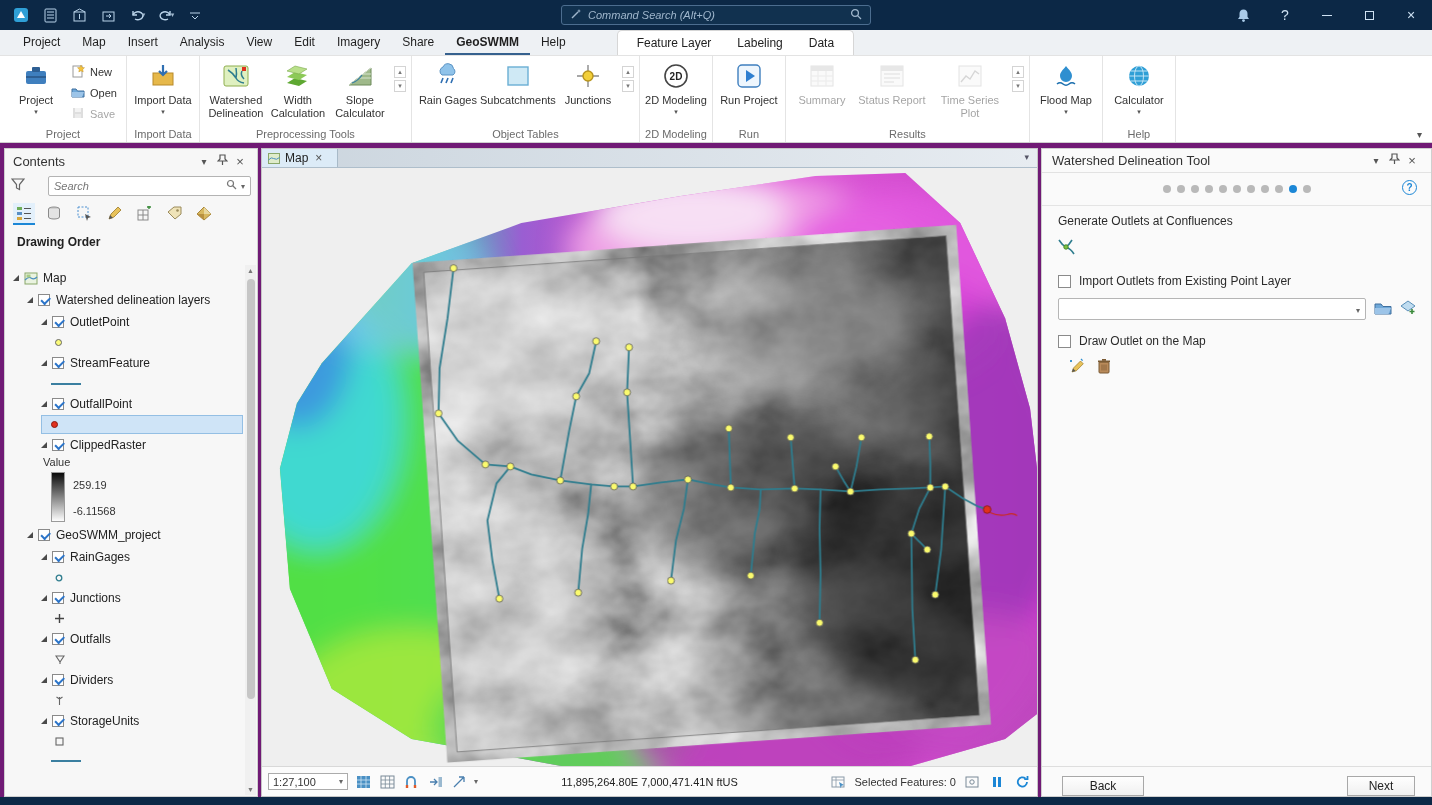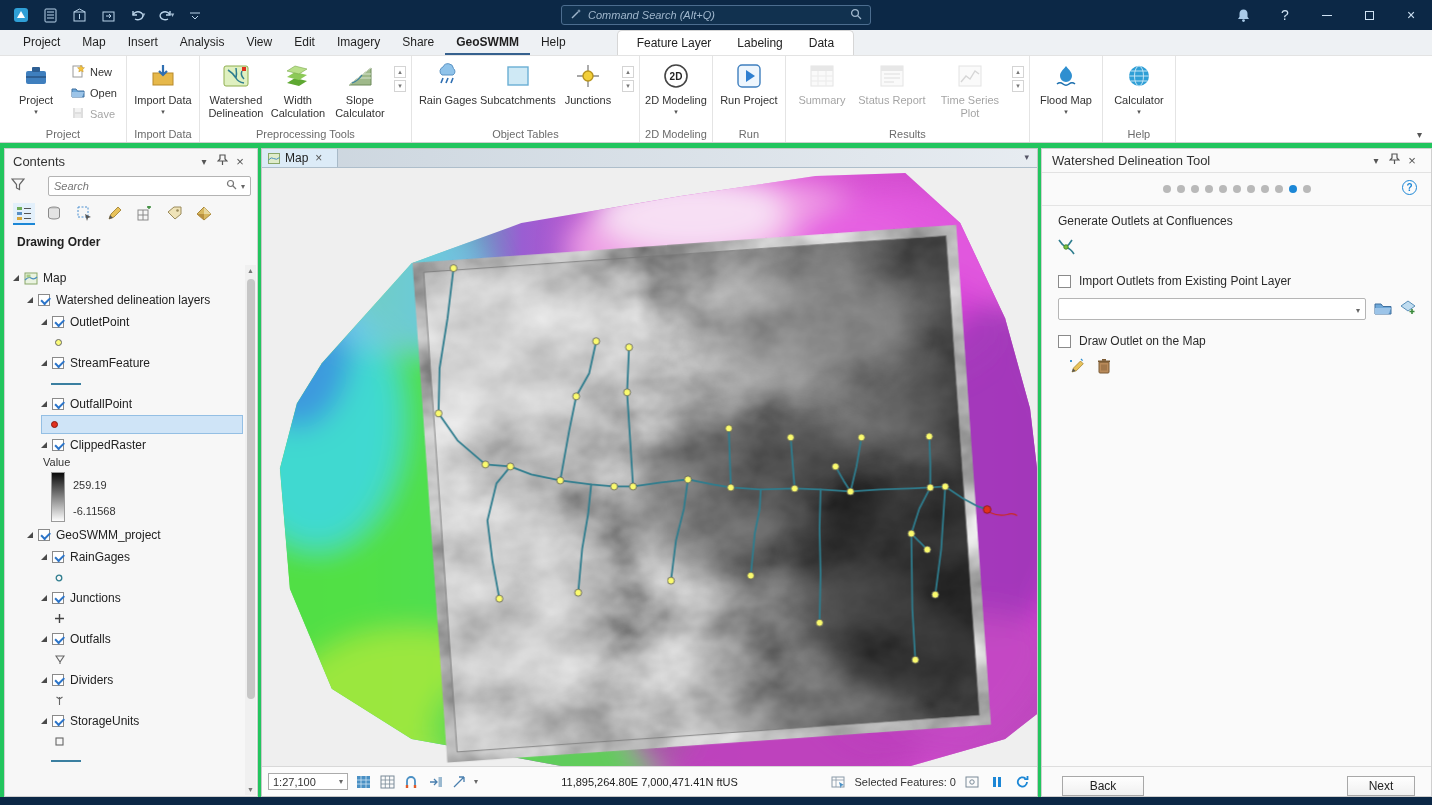--- a/index.html
+++ b/index.html
@@ -35,21 +35,21 @@
   .rbtn .rlbl { font-size:11px; line-height:1.15; text-align:center; color:#333; margin-top:3px; }
   .dd { font-size:7px; color:#555; margin-top:1px; }
   .rstack { display:flex; flex-direction:column; gap:3px; padding-top:5px; }
   .rsmall { display:flex; align-items:center; gap:5px; font-size:11px; color:#333; height:18px; padding:0 4px; cursor:pointer; }
   .scrollpair { display:flex; flex-direction:column; gap:2px; margin-left:3px; padding-top:8px; }
   .scrollpair span { display:block; width:12px; height:12px; border:1px solid #d4d4d4; font-size:7px; line-height:10px; text-align:center; color:#777; }
   .disabled { opacity:.45; filter:grayscale(1); }
   .ribbon-collapse { position:absolute; right:10px; bottom:2px; color:#555; font-size:10px; }
 
   
-  .workspace { position:absolute; top:143px; left:0; right:0; bottom:8px; background:#22c55e;text-decoration:underline; }
+  .workspace { position:absolute; top:143px; left:0; right:0; bottom:8px; background:#701a75;text-decoration:underline; }
   .app-footer { position:absolute; left:0; right:0; bottom:0; height:8px; background:#0c2846; }
   .panel { position:absolute; background:#f7f7f7; border:1px solid #cfcfcf; }
 
   
   .contents-panel { left:4px; top:5px; width:254px; bottom:0; }
   .phead { height:24px; display:flex; align-items:center; padding:0 8px; }
   .phead .ptitle { flex:1; font-size:13px; color:#333; }
   .phead .pic { width:18px; text-align:center; color:#555; font-size:10px; cursor:pointer; }
   .searchrow { display:flex; align-items:center; padding:3px 6px 3px 6px; gap:23px; }
   .searchbox { flex:1; height:20px; background:#fff; border:1px solid #b3b3b3; border-radius:2px; display:flex; align-items:center; padding:0 5px; gap:4px; }

